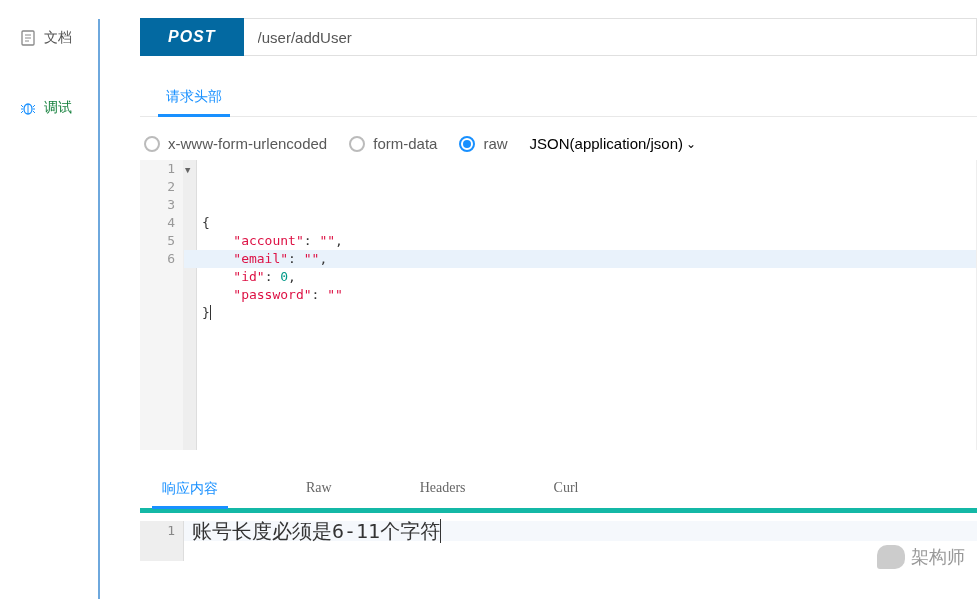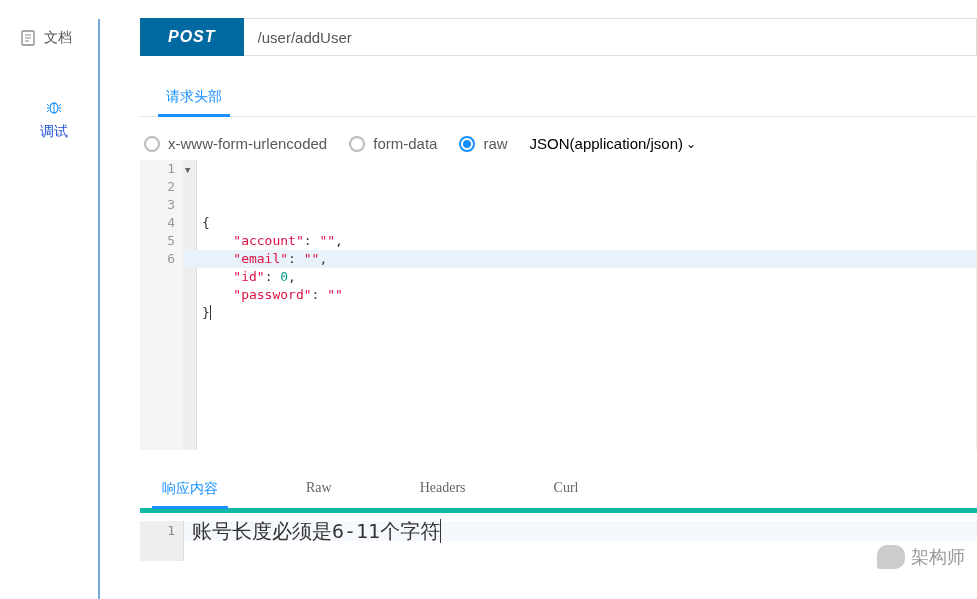--- a/index.html
+++ b/index.html
@@ -25,22 +25,21 @@
     }
     .sidebar-item {
       display: flex;
       align-items: center;
       padding: 8px 10px 8px 20px;
       cursor: pointer;
       color: #555;
       gap: 8px;
     }
     .sidebar-item.active {
-      color: #1d4ed8;
-      flex-direction: column;
+      color: #15803d;
     }
     .sb-icon {
       width: 16px;
       height: 16px;
       display: inline-flex;
       align-items: center;
       justify-content: center;
     }
     .main {
       position: absolute;

